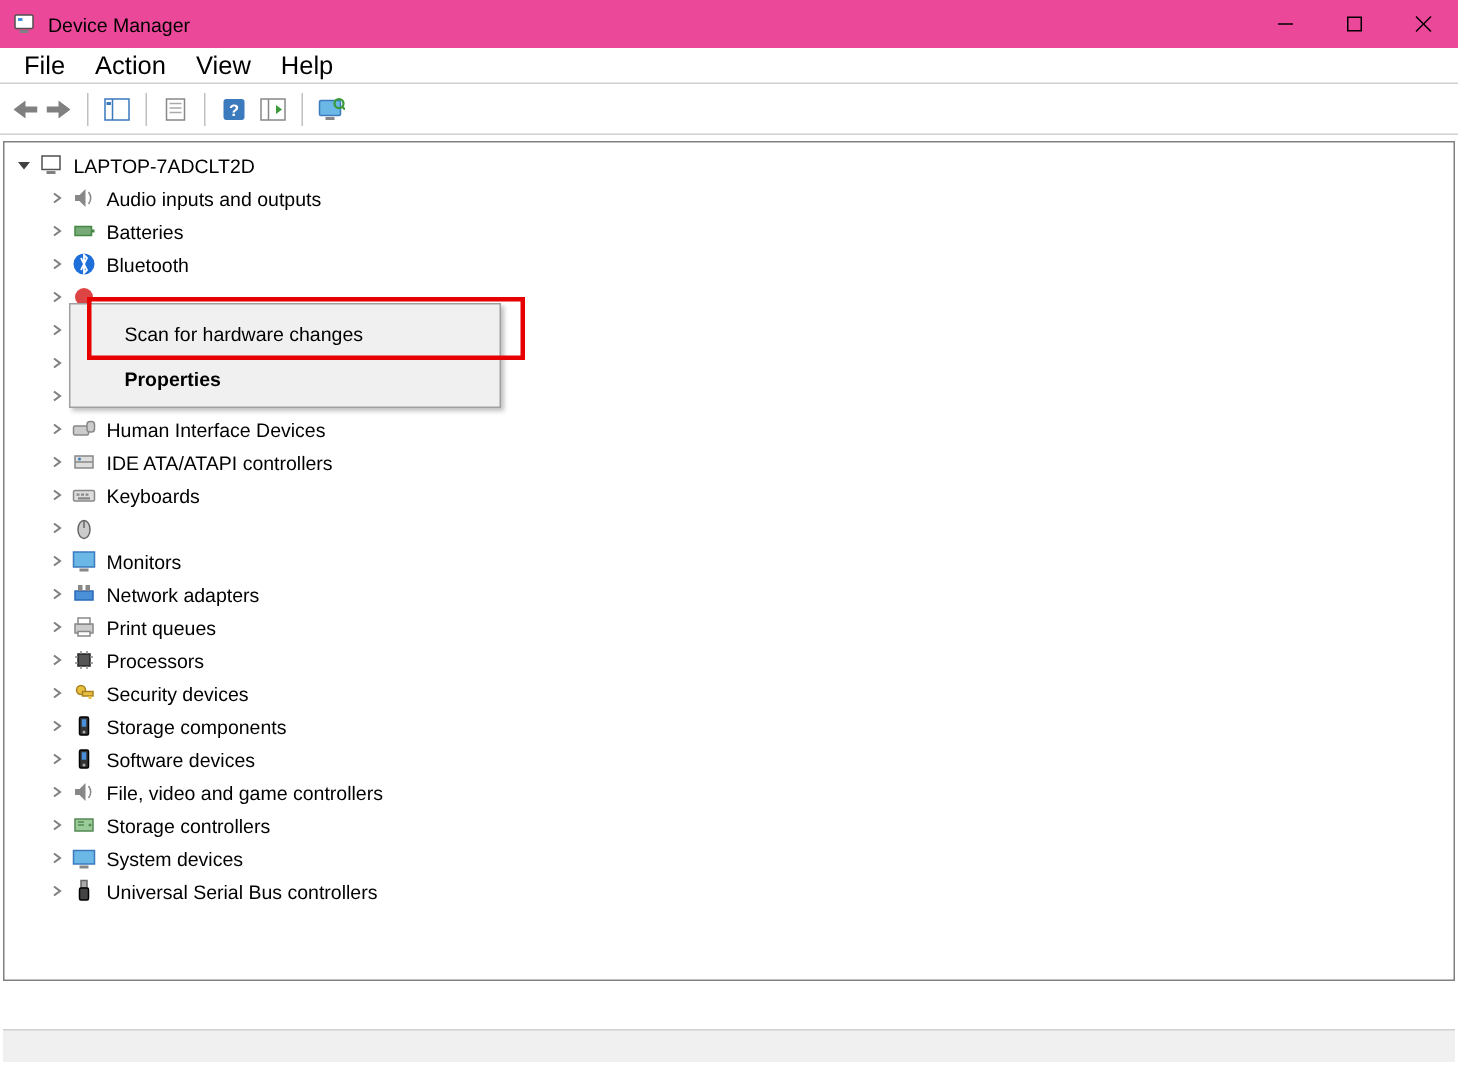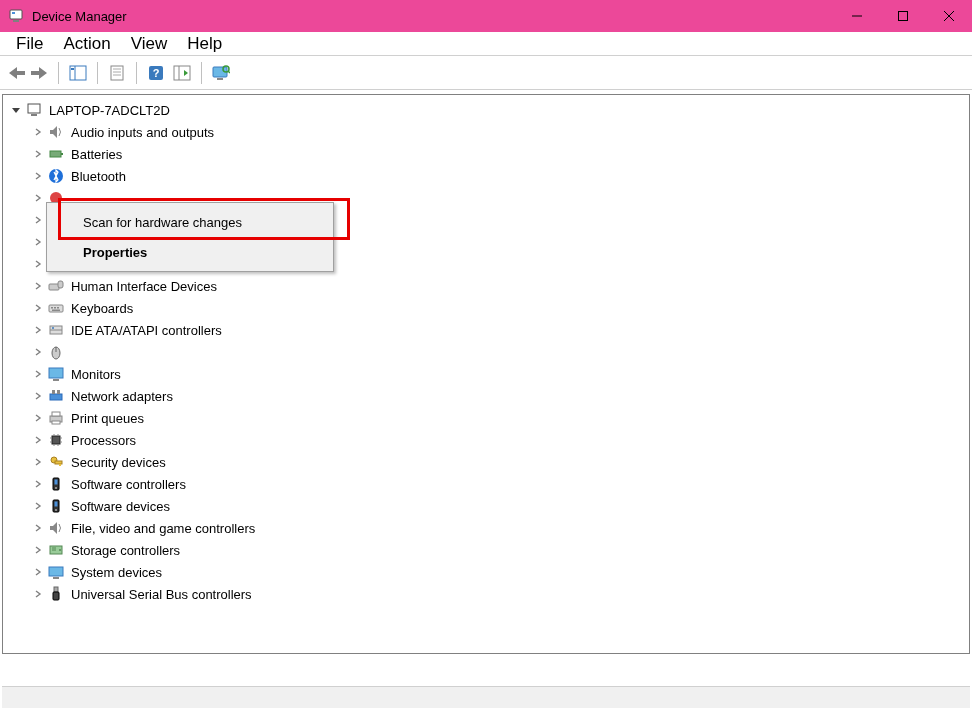--- a/index.html
+++ b/index.html
@@ -355,43 +355,43 @@
           <span class="node-label">Human Interface Devices</span>
         </div>
         <div class="tree-row indent-1">
           <span class="caret">
             <svg width="10" height="10" viewBox="0 0 10 10">
               <polyline points="3,2 7,5 3,8" fill="none" stroke="#808080" stroke-width="1.4"></polyline>
             </svg>
           </span>
           <span class="node-icon">
             <svg width="16" height="16" viewBox="0 0 16 16">
+              <rect x="2" y="4" width="12" height="8" fill="#ddd" stroke="#888"></rect>
+              <line x1="2" y1="8" x2="14" y2="8" stroke="#888"></line>
+              <circle cx="5" cy="6" r="1" fill="#3a7abd"></circle>
+            </svg>
+          </span>
+          <span class="node-label">IDE ATA/ATAPI controllers</span>
+        </div>
+        <div class="tree-row indent-1">
+          <span class="caret">
+            <svg width="10" height="10" viewBox="0 0 10 10">
+              <polyline points="3,2 7,5 3,8" fill="none" stroke="#808080" stroke-width="1.4"></polyline>
+            </svg>
+          </span>
+          <span class="node-icon">
+            <svg width="16" height="16" viewBox="0 0 16 16">
               <rect x="1" y="5" width="14" height="7" rx="1" fill="#ddd" stroke="#888"></rect>
               <rect x="3" y="7" width="2" height="1.5" fill="#888"></rect>
               <rect x="6" y="7" width="2" height="1.5" fill="#888"></rect>
               <rect x="9" y="7" width="2" height="1.5" fill="#888"></rect>
               <rect x="4" y="9.5" width="8" height="1.5" fill="#888"></rect>
             </svg>
           </span>
           <span class="node-label">Keyboards</span>
-        </div>
-        <div class="tree-row indent-1">
-          <span class="caret">
-            <svg width="10" height="10" viewBox="0 0 10 10">
-              <polyline points="3,2 7,5 3,8" fill="none" stroke="#808080" stroke-width="1.4"></polyline>
-            </svg>
-          </span>
-          <span class="node-icon">
-            <svg width="16" height="16" viewBox="0 0 16 16">
-              <rect x="2" y="4" width="12" height="8" fill="#ddd" stroke="#888"></rect>
-              <line x1="2" y1="8" x2="14" y2="8" stroke="#888"></line>
-              <circle cx="5" cy="6" r="1" fill="#3a7abd"></circle>
-            </svg>
-          </span>
-          <span class="node-label">IDE ATA/ATAPI controllers</span>
         </div>
         <div class="tree-row indent-1">
           <span class="caret">
             <svg width="10" height="10" viewBox="0 0 10 10">
               <polyline points="3,2 7,5 3,8" fill="none" stroke="#808080" stroke-width="1.4"></polyline>
             </svg>
           </span>
           <span class="node-icon">
             <svg width="16" height="16" viewBox="0 0 16 16">
               <ellipse cx="8" cy="9" rx="4" ry="6" fill="#ccc" stroke="#666"></ellipse>
@@ -485,21 +485,21 @@
               <polyline points="3,2 7,5 3,8" fill="none" stroke="#808080" stroke-width="1.4"></polyline>
             </svg>
           </span>
           <span class="node-icon">
             <svg width="16" height="16" viewBox="0 0 16 16">
               <rect x="5" y="2" width="6" height="12" rx="1" fill="#333" stroke="#000"></rect>
               <rect x="6.5" y="3.5" width="3" height="5" fill="#4a90d9"></rect>
               <circle cx="8" cy="12" r="1" fill="#aaa"></circle>
             </svg>
           </span>
-          <span class="node-label">Software controllers</span>
+          <span class="node-label">Storage components</span>
         </div>
         <div class="tree-row indent-1">
           <span class="caret">
             <svg width="10" height="10" viewBox="0 0 10 10">
               <polyline points="3,2 7,5 3,8" fill="none" stroke="#808080" stroke-width="1.4"></polyline>
             </svg>
           </span>
           <span class="node-icon">
             <svg width="16" height="16" viewBox="0 0 16 16">
               <rect x="5" y="2" width="6" height="12" rx="1" fill="#333" stroke="#000"></rect>

